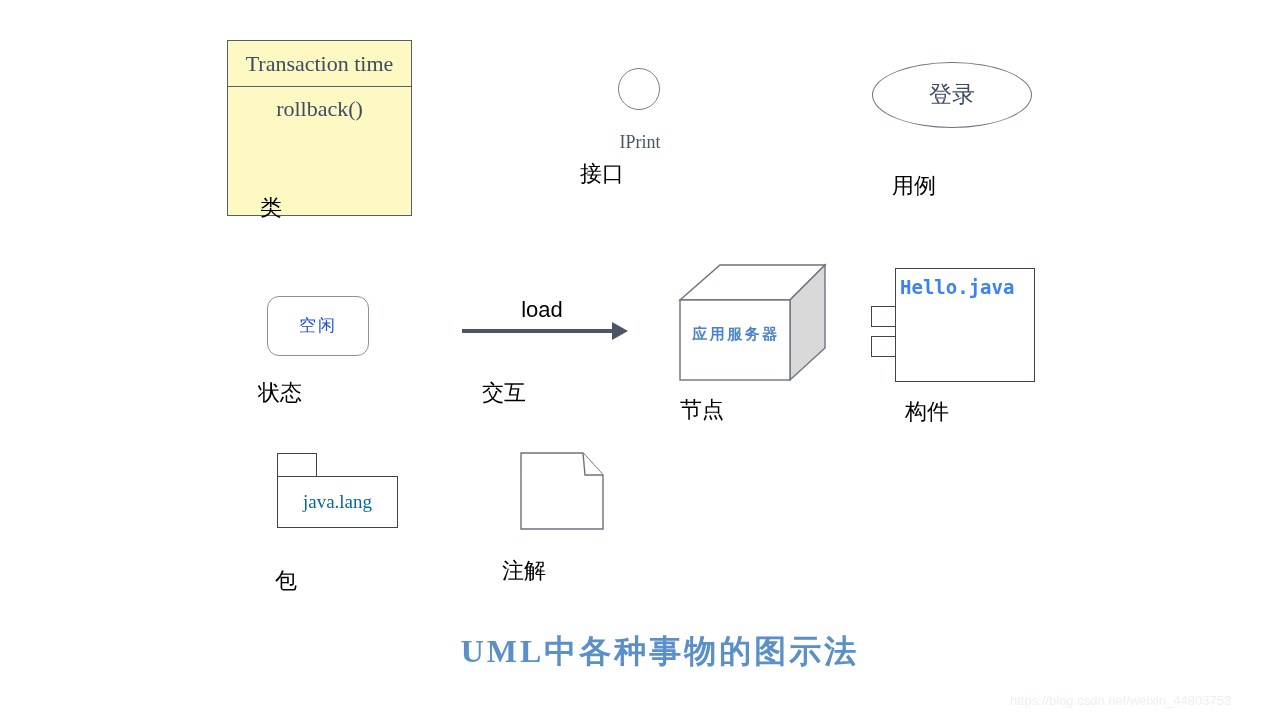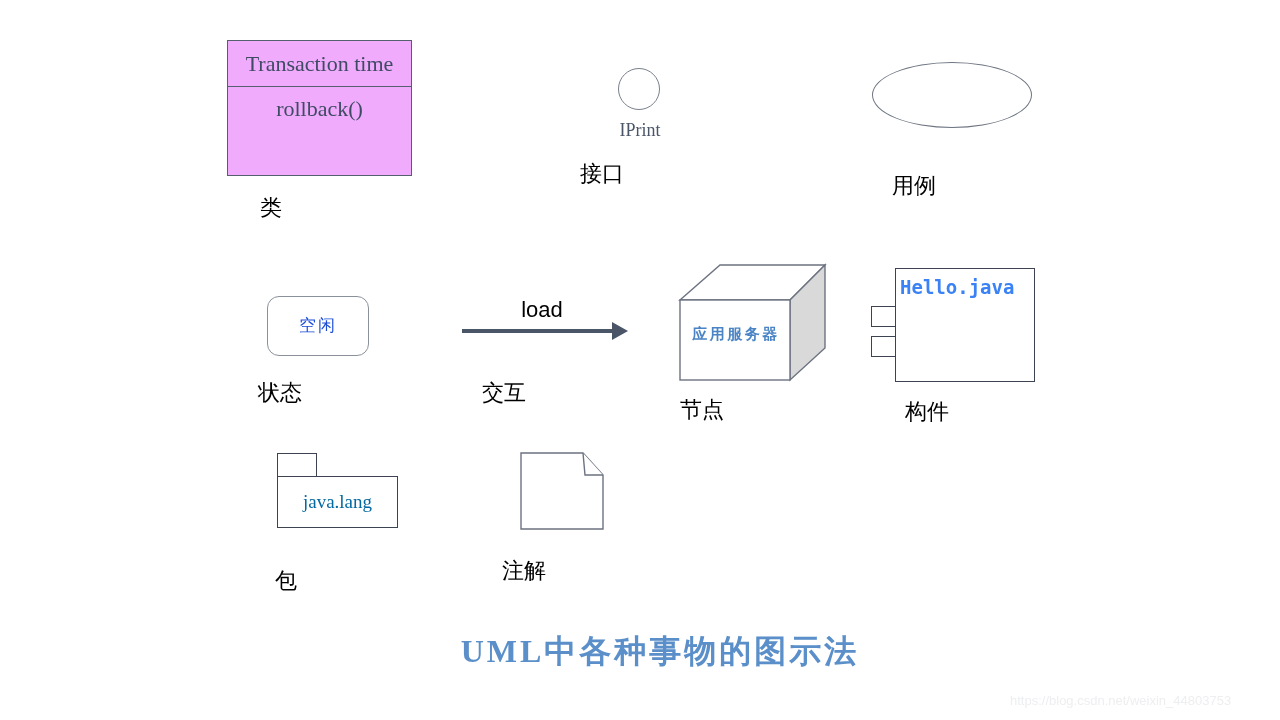--- a/index.html
+++ b/index.html
@@ -31,24 +31,24 @@
     font-size: 22px;
     line-height: 26px;
     white-space: nowrap;
   }
 
   
   #class-shape {
     left: 227px;
     top: 40px;
     width: 185px;
-    height: 136px;
+    height: 176px;
     border: 1px solid #55606e;
     box-sizing: border-box;
-    background: #f0abfc;
+    background: #fef9c3;
   }
   #class-shape .row {
     height: 45px;
     line-height: 45px;
     text-align: center;
     font-family: "Liberation Serif", serif;
     font-size: 22px;
     color: #3f4a63;
     box-sizing: border-box;
   }
@@ -61,21 +61,21 @@
     top: 68px;
     width: 42px;
     height: 42px;
     border: 1px solid #7a818c;
     border-radius: 50%;
     box-sizing: border-box;
     background: #ffffff;
   }
   #interface-name {
     left: 580px;
-    top: 120px;
+    top: 132px;
     width: 120px;
     text-align: center;
     font-family: "Liberation Serif", serif;
     font-size: 18px;
     color: #4a5568;
     white-space: nowrap;
   }
 
   
   #usecase-oval {
@@ -267,20 +267,21 @@
     <div class="row">Transaction time</div>
     <div class="row">rollback()</div>
   </div>
   <div class="caption" style="left:260px; top:195px; width:120px;">类</div>
 
   <div class="abs" id="interface-circle"></div>
   <div class="abs" id="interface-name">IPrint</div>
   <div class="caption" style="left:580px; top:161px; width:120px;">接口</div>
 
   <div class="abs" id="usecase-oval"></div>
+  <div class="abs" id="usecase-label">登录</div>
   <div class="caption" style="left:892px; top:173px; width:120px;">用例</div>
 
   <div class="abs" id="state-box"></div>
   <div class="abs" id="state-label">空闲</div>
   <div class="caption" style="left:258px; top:380px; width:120px;">状态</div>
 
   <div class="abs" id="arrow-text">load</div>
   <div class="abs" id="arrow-line"></div>
   <div class="abs" id="arrow-head"></div>
   <div class="caption" style="left:482px; top:380px; width:120px;">交互</div>

